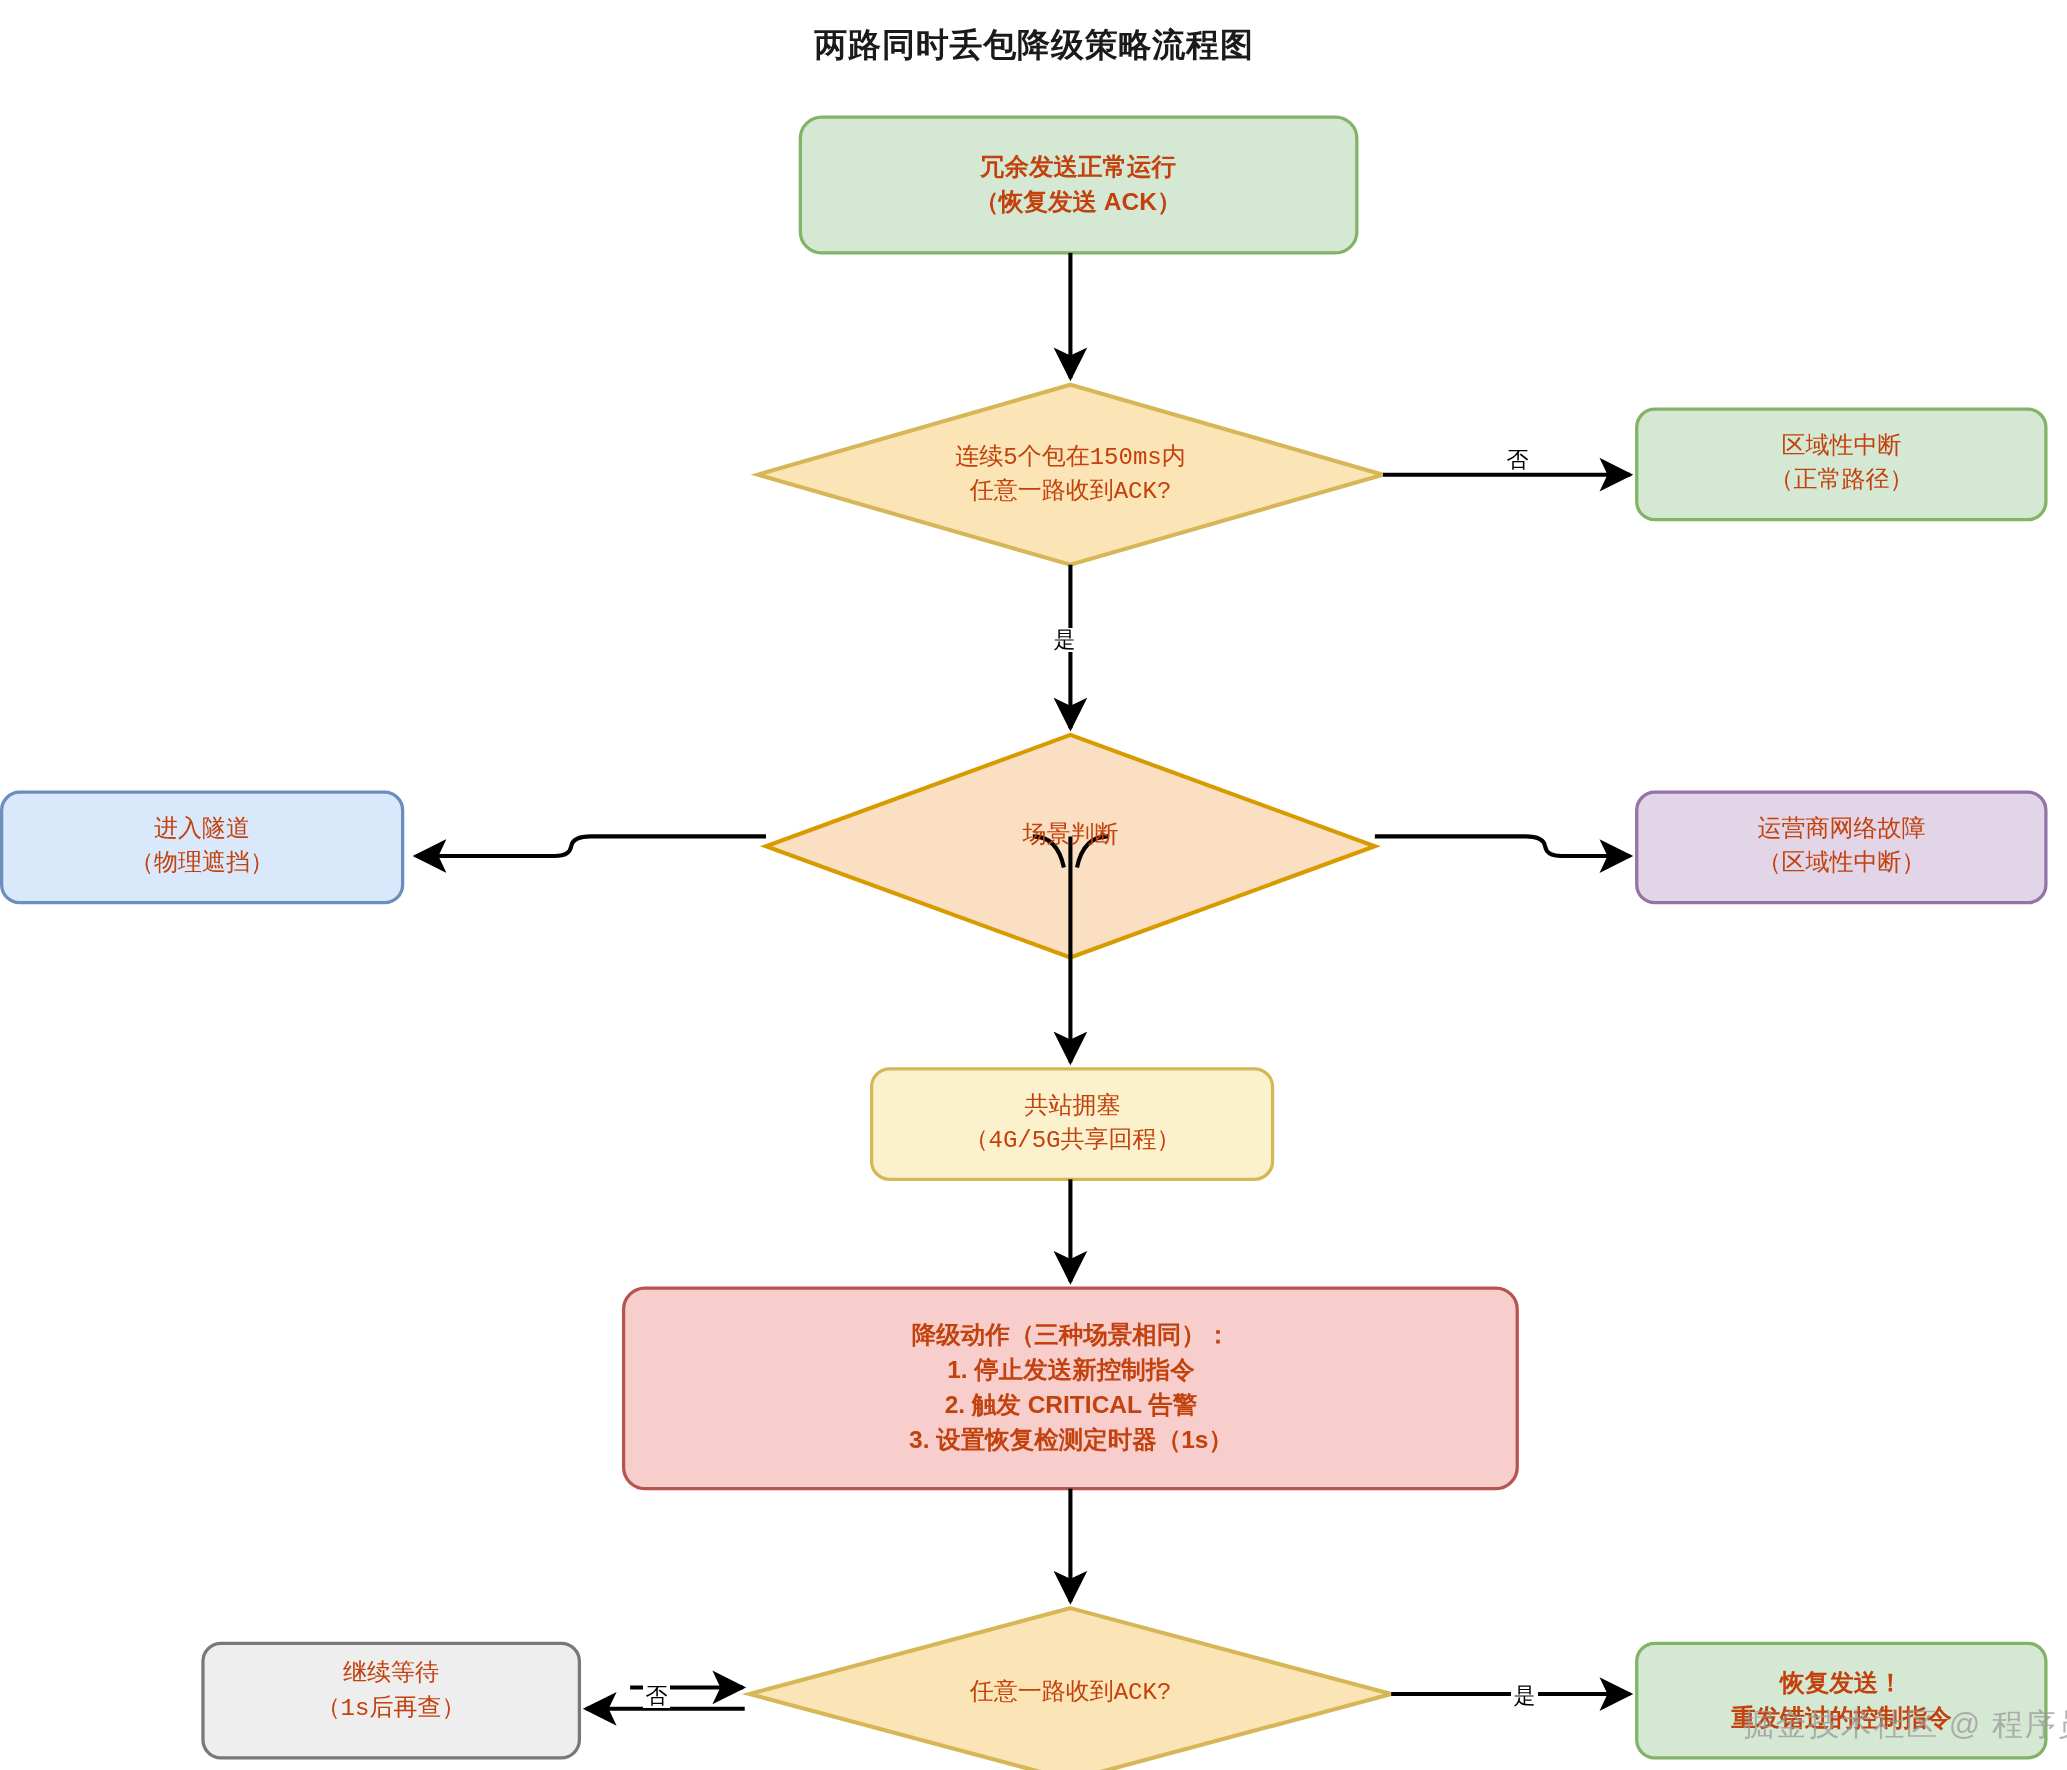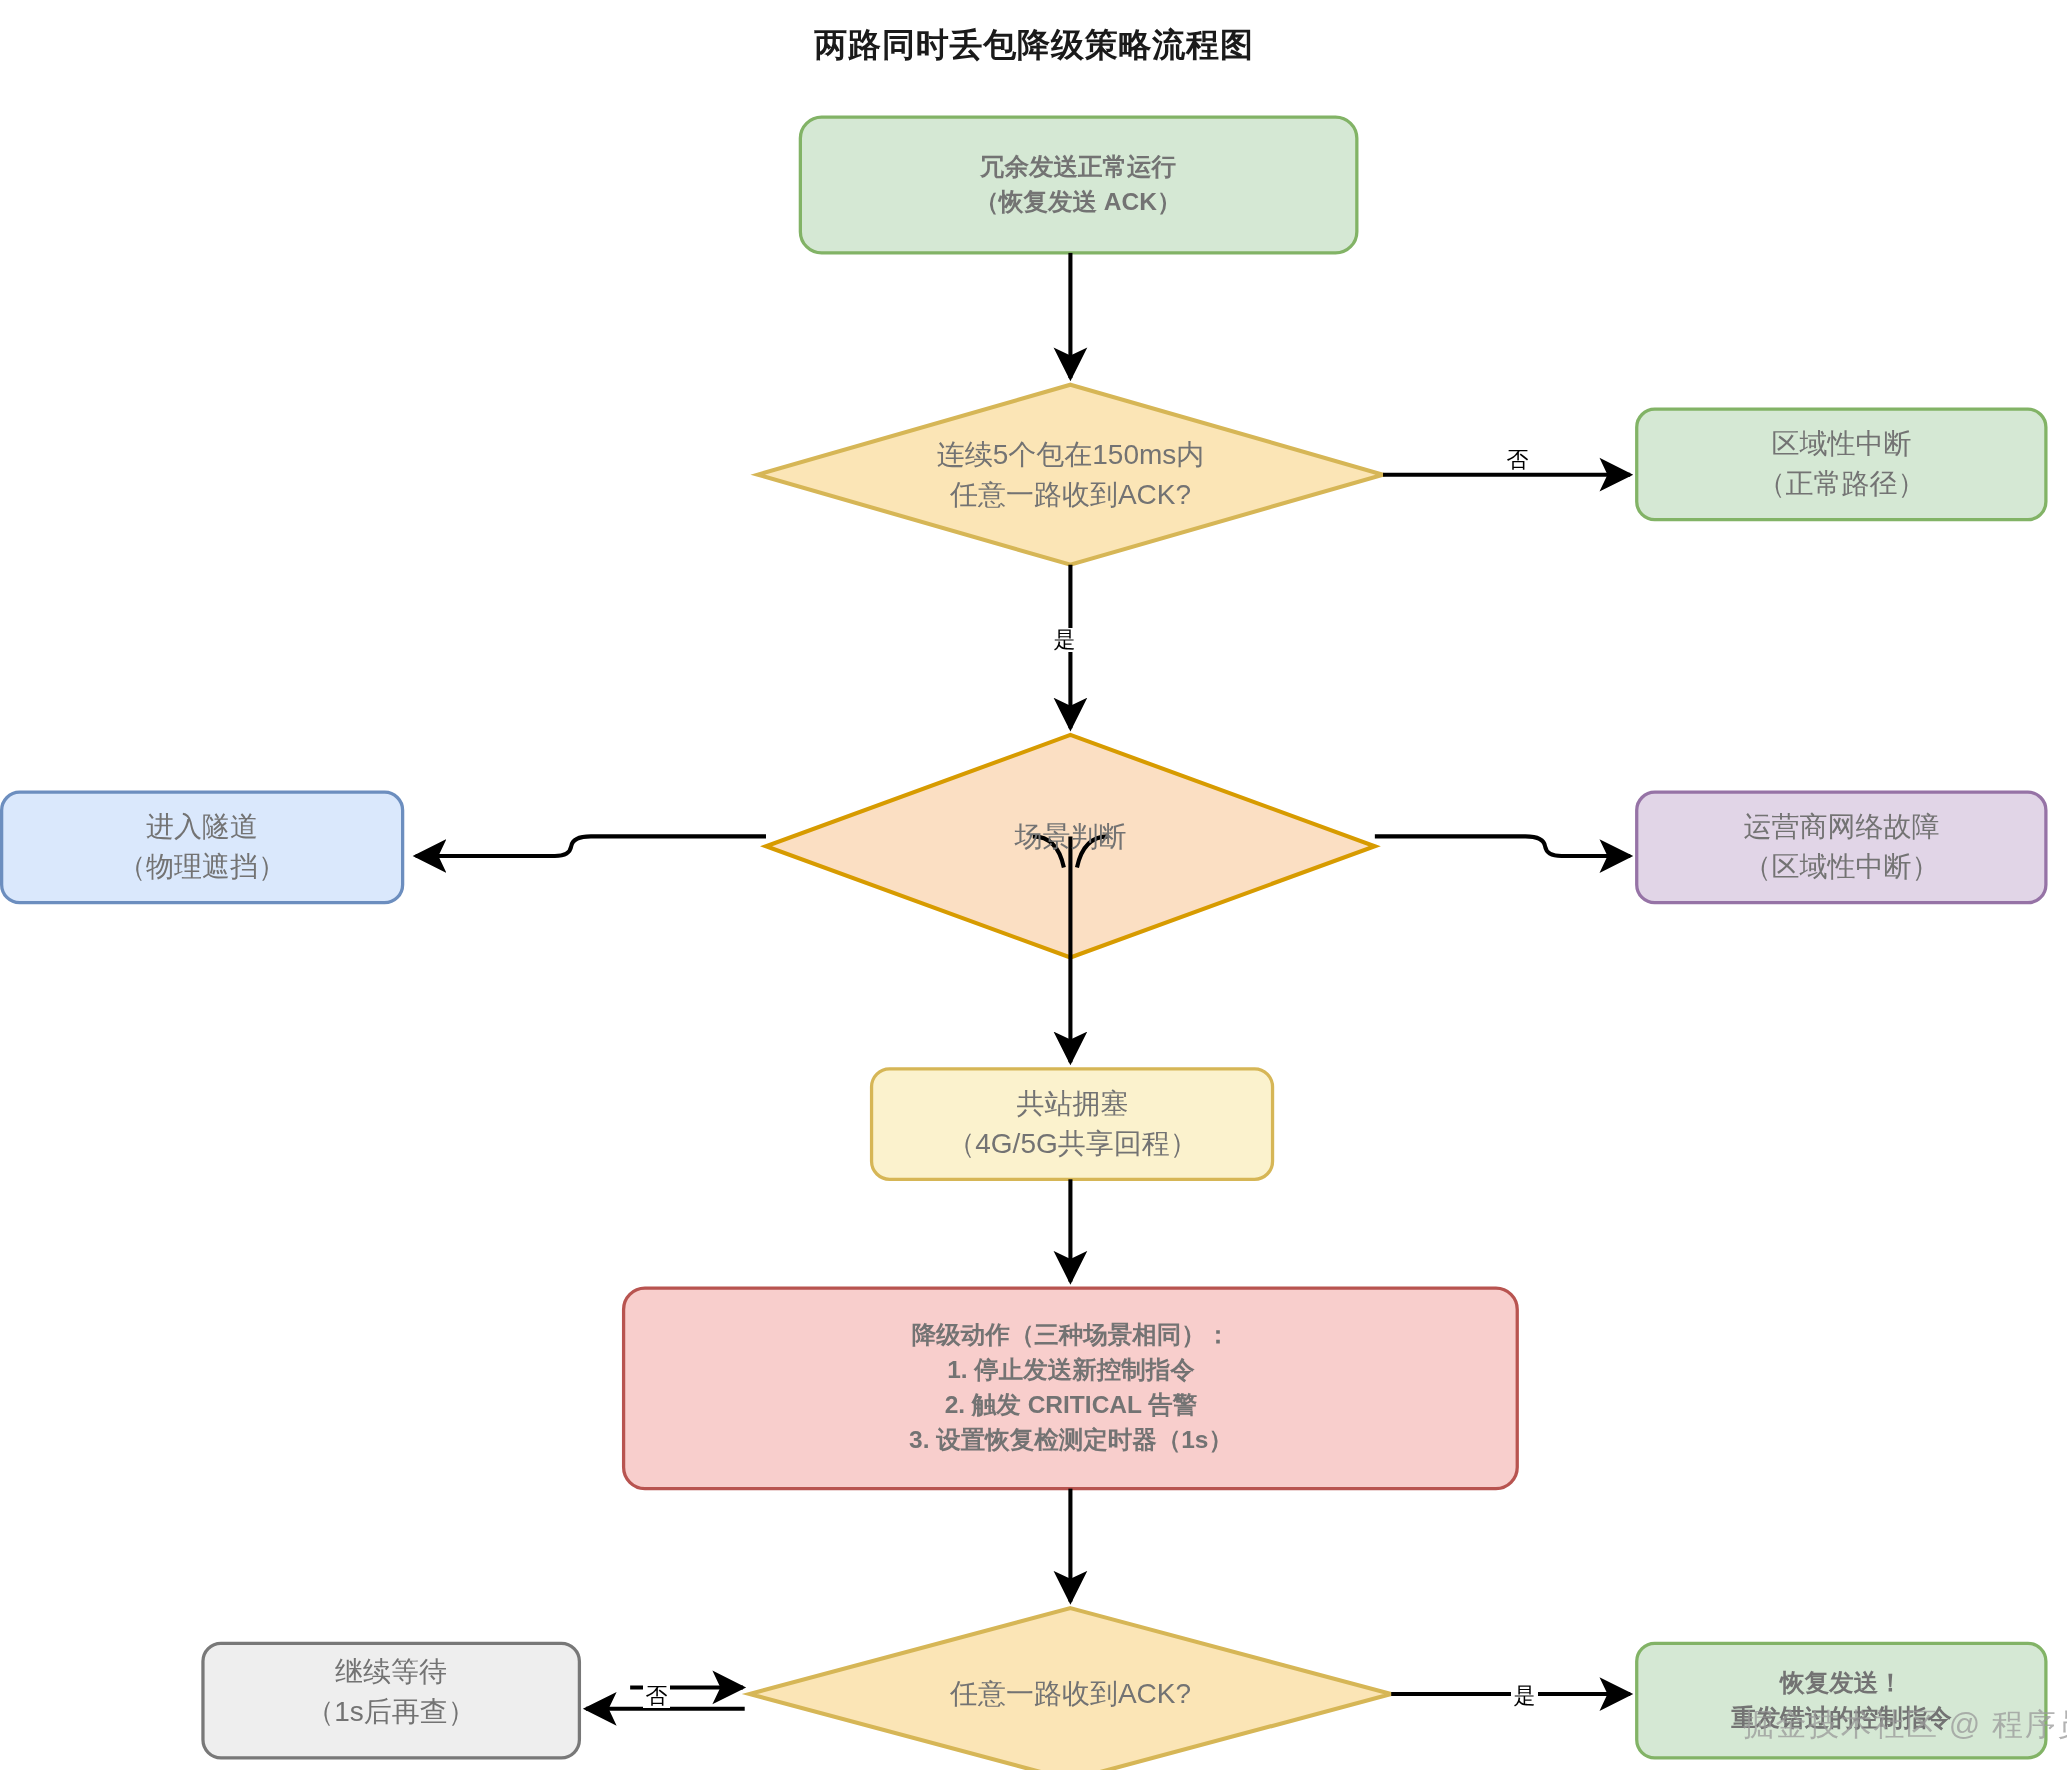--- a/index.html
+++ b/index.html
@@ -39,25 +39,25 @@
     height: 1771px;
   }
   .node-label {
     position: absolute;
     display: flex;
     flex-direction: column;
     align-items: center;
     justify-content: center;
     text-align: center;
     pointer-events: none;
-    color: #737373;
+    color: #c2410c;
     line-height: 1.42;
   }
   .node-label span { display: block; white-space: pre; }
-  .lbl-29 { font-size: 28px; }
+  .lbl-29 { font-size: 24px; font-family: Liberation Mono, monospace; }
   .lbl-30 { font-size: 24.5px; }
   .bold { font-weight: bold; }
   .edge-label {
     position: absolute;
     font-size: 22px;
     color: #000000;
     background: #ffffff;
     padding: 0 2.5px;
     line-height: 1.1;
   }

